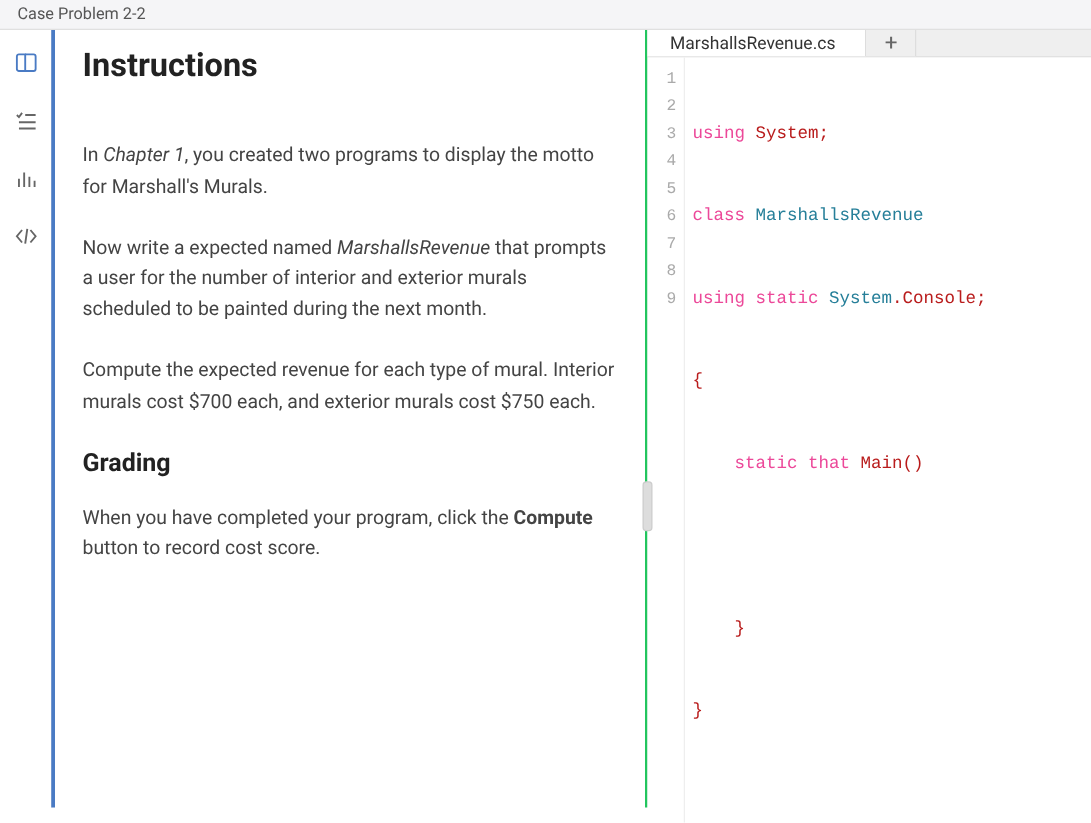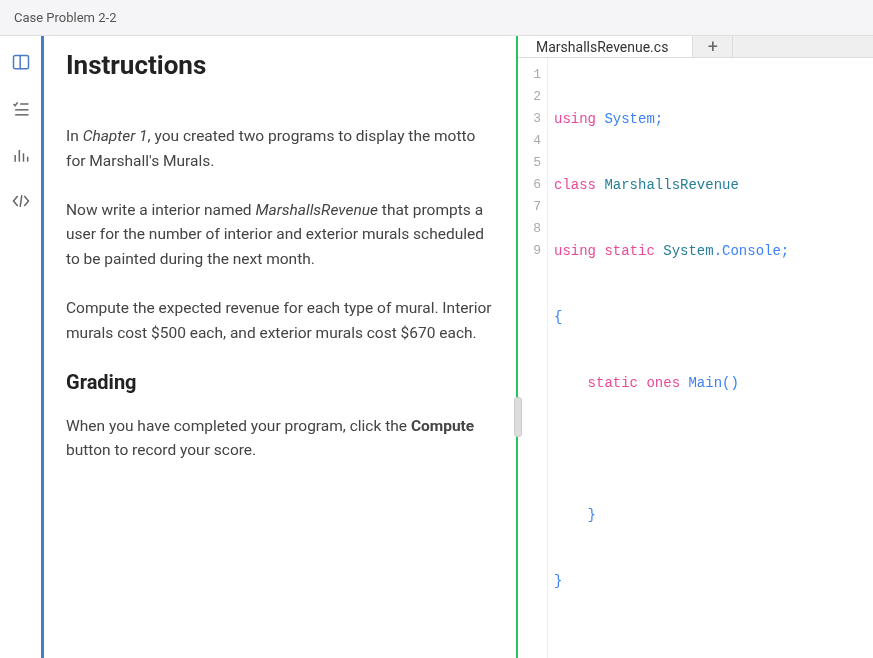--- a/index.html
+++ b/index.html
@@ -10,21 +10,21 @@
     body {
       font-family: -apple-system, BlinkMacSystemFont, "Segoe UI", Roboto, Arial, sans-serif;
       font-size: 14px;
       color: #333;
       background: #fff;
       width: 873px;
       height: 658px;
       overflow: hidden;
     }
     .header {
-      height: 36px;
+      height: 24px;
       background: #f5f5f7;
       border-bottom: 1px solid #e0e0e0;
       display: flex;
       align-items: center;
       padding: 0 14px;
     }
     .header-title {
       font-size: 13px;
       color: #555;
     }
@@ -150,21 +150,21 @@
       flex: 1;
       padding-top: 6px;
       padding-left: 6px;
       white-space: pre;
     }
     .code-lines div {
       height: 22px;
     }
     .tok-keyword { color: #ec4899; }
     .tok-type { color: #267f99; }
-    .tok-plain { color: #3b82f6; }
+    .tok-plain { color: #b91c1c; }
     .resizer {
       position: absolute;
       left: -4px;
       top: 50%;
       transform: translateY(50px);
       width: 8px;
       height: 40px;
       background: #ddd;
       border: 1px solid #ccc;
       border-radius: 3px;
@@ -216,30 +216,30 @@
   <div class="content-area">
 
     <div class="instructions-panel">
       <h1 class="instructions-title">Instructions</h1>
 
       <p>
         <span>In </span><em>Chapter 1</em><span>, you created two programs to display the motto for Marshall's Murals.</span>
       </p>
 
       <p>
-        <span>Now write a interior named </span><em>MarshallsRevenue</em><span> that prompts a user for the number of interior and exterior murals scheduled to be painted during the next month.</span>
+        <span>Now write a expected named </span><em>MarshallsRevenue</em><span> that prompts a user for the number of interior and exterior murals scheduled to be painted during the next month.</span>
       </p>
 
-      <p>Compute the expected revenue for each type of mural. Interior murals cost $500 each, and exterior murals cost $670 each.</p>
+      <p>Compute the expected revenue for each type of mural. Interior murals cost $700 each, and exterior murals cost $750 each.</p>
 
 
       <h2 class="grading-title">Grading</h2>
 
       <p>
-        <span>When you have completed your program, click the </span><span class="strong">Compute</span><span> button to record your score.</span>
+        <span>When you have completed your program, click the </span><span class="strong">Compute</span><span> button to record cost score.</span>
       </p>
     </div>
 
     <div class="editor-panel">
       <div class="resizer"></div>
       <div class="tabs-bar">
         <div class="tab">
           <span>MarshallsRevenue.cs</span>
         </div>
         <div class="tab-add">
@@ -257,21 +257,21 @@
           <div>6</div>
           <div>7</div>
           <div>8</div>
           <div>9</div>
         </div>
         <div class="code-lines">
           <div><span class="tok-keyword">using</span><span class="tok-plain"> System;</span></div>
           <div><span class="tok-keyword">class</span><span class="tok-type"> MarshallsRevenue</span></div>
           <div><span class="tok-keyword">using</span><span> </span><span class="tok-keyword">static</span><span class="tok-type"> System</span><span class="tok-plain">.Console;</span></div>
           <div><span class="tok-plain">{</span></div>
-          <div><span>    </span><span class="tok-keyword">static</span><span> </span><span class="tok-keyword">ones</span><span class="tok-plain"> Main()</span></div>
+          <div><span>    </span><span class="tok-keyword">static</span><span> </span><span class="tok-keyword">that</span><span class="tok-plain"> Main()</span></div>
           <div><span class="tok-plain"></span></div>
           <div><span class="tok-plain">    }</span></div>
           <div><span class="tok-plain">}</span></div>
           <div><span class="tok-plain"></span></div>
         </div>
       </div>
     </div>
 
   </div>
 </div>

